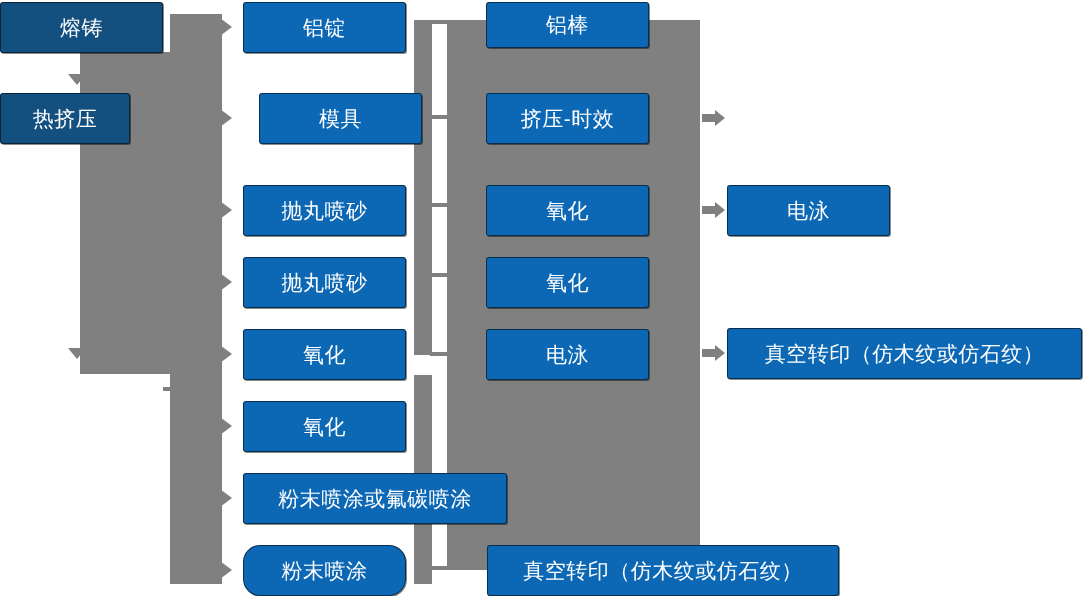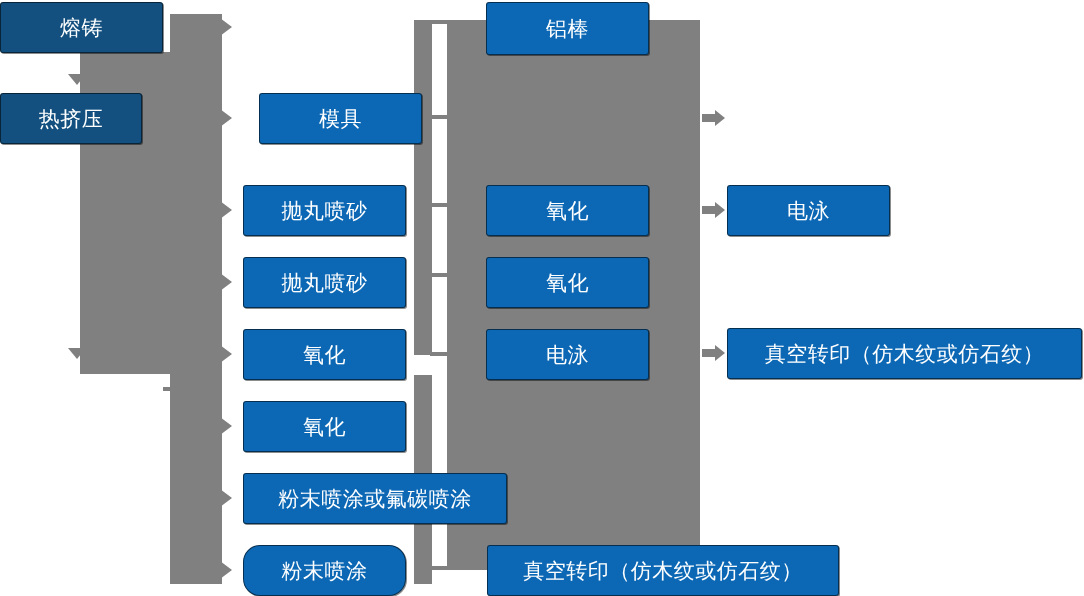--- a/index.html
+++ b/index.html
@@ -122,24 +122,27 @@
 
   <div class="gray" style="left:447px; top:20px; width:253px; height:550px;"></div>
 
   <div class="small-arrow" style="left:702px; top:114px; width:14px;"></div>
   <div class="small-arrow" style="left:702px; top:206px; width:14px;"></div>
   <div class="small-arrow" style="left:702px; top:349px; width:14px;"></div>
 
   <div class="box stage" style="left:0px; top:2px; width:163px; height:51px;">
     <span class="label">熔铸</span>
   </div>
-  <div class="box stage" style="left:0px; top:93px; width:142px; height:51px;">
+  <div class="box stage" style="left:0px; top:93px; width:130px; height:51px;">
     <span class="label">热挤压</span>
   </div>
 
+  <div class="box step" style="left:243px; top:2px; width:163px; height:51px;">
+    <span class="label">铝锭</span>
+  </div>
   <div class="box step" style="left:243px; top:93px; width:163px; height:51px;margin-left:16px;">
     <span class="label">模具</span>
   </div>
   <div class="box step" style="left:243px; top:185px; width:163px; height:51px;">
     <span class="label">抛丸喷砂</span>
   </div>
   <div class="box step" style="left:243px; top:257px; width:163px; height:51px;">
     <span class="label">抛丸喷砂</span>
   </div>
   <div class="box step" style="left:243px; top:329px; width:163px; height:51px;">
@@ -148,22 +151,25 @@
   <div class="box step" style="left:243px; top:401px; width:163px; height:51px;">
     <span class="label">氧化</span>
   </div>
   <div class="box step" style="left:243px; top:473px; width:264px; height:51px;">
     <span class="label">粉末喷涂或氟碳喷涂</span>
   </div>
   <div class="box step" style="left:243px; top:545px; width:163px; height:51px;border-radius:17px;">
     <span class="label">粉末喷涂</span>
   </div>
 
-  <div class="box step" style="left:486px; top:2px; width:163px; height:53px;">
+  <div class="box step" style="left:486px; top:2px; width:163px; height:46px;">
     <span class="label">铝棒</span>
+  </div>
+  <div class="box step" style="left:486px; top:93px; width:163px; height:51px;">
+    <span class="label">挤压-时效</span>
   </div>
   <div class="box step" style="left:486px; top:185px; width:163px; height:51px;">
     <span class="label">氧化</span>
   </div>
   <div class="box step" style="left:486px; top:257px; width:163px; height:51px;">
     <span class="label">氧化</span>
   </div>
   <div class="box step" style="left:486px; top:329px; width:163px; height:51px;">
     <span class="label">电泳</span>
   </div>

